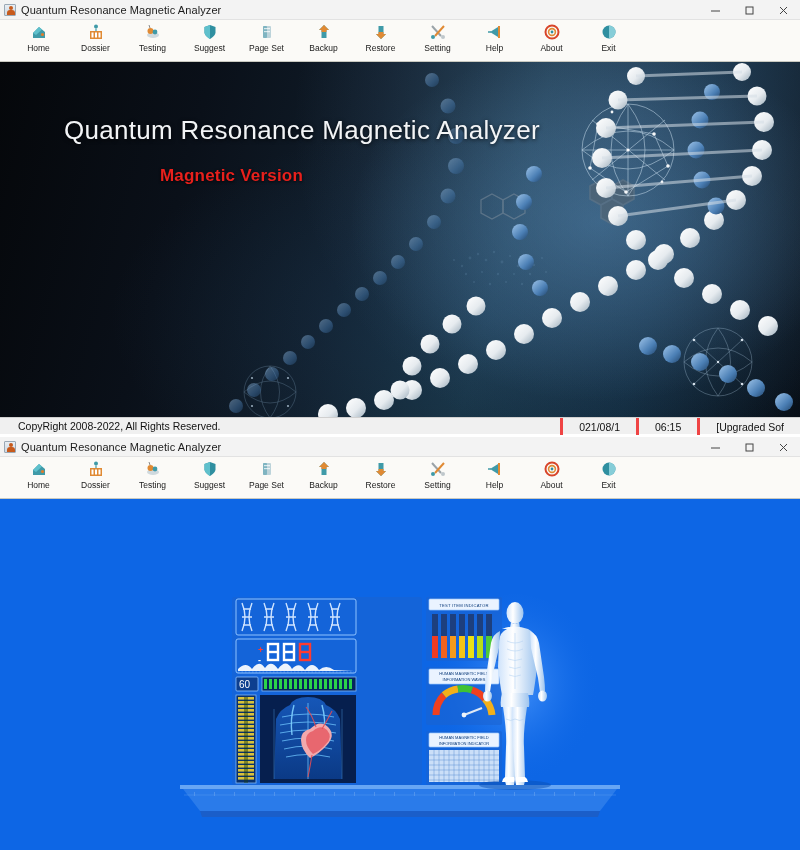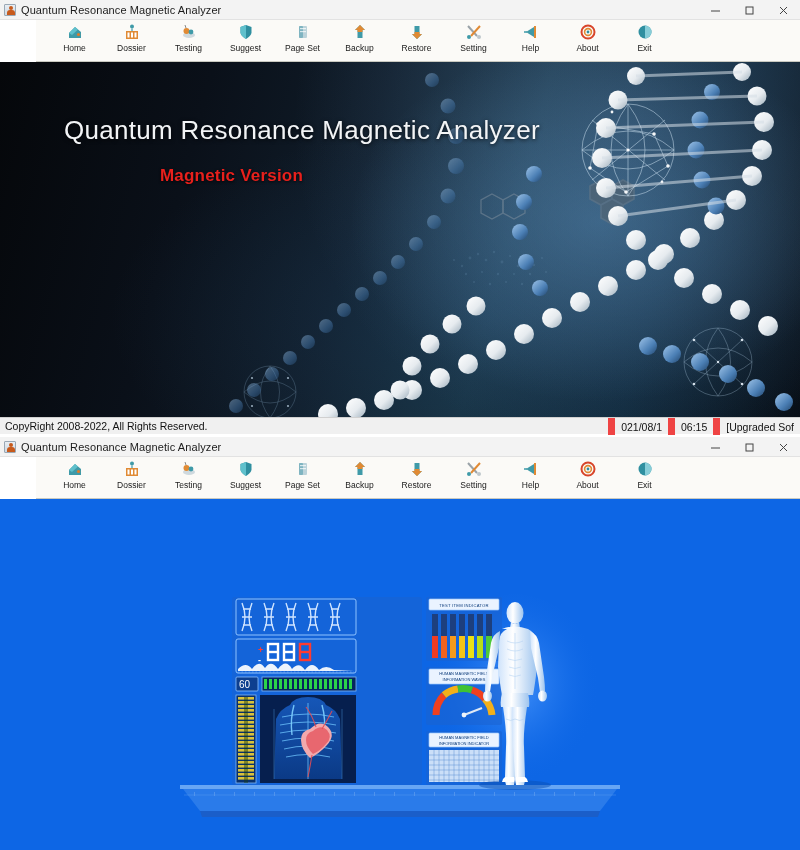--- a/index.html
+++ b/index.html
@@ -47,21 +47,20 @@
     color: #3c3c3c;
   }
   .win-btn svg { display: block; }
 
   
   .toolbar {
     height: 42px; background: #fbfaf7;
     border-bottom: 1px solid #c9c9c0;
     display: flex; align-items: flex-start;
     padding-left: 10px;
-    margin-left: 36px;
   }
   .tb-item {
     width: 57px; height: 42px;
     display: flex; flex-direction: column;
     align-items: center; justify-content: flex-start;
     padding-top: 3px; cursor: default;
   }
   .tb-icon { width: 18px; height: 18px; position: relative; }
   .tb-icon svg { display: block; width: 18px; height: 18px; }
   .tb-label {
@@ -96,25 +95,25 @@
   .banner-art { position: absolute; inset: 0; }
 
   
   .statusbar {
     height: 17px; background: #f0f0f0;
     border-top: 1px solid #d0d0d0;
     display: flex; align-items: center;
     font-size: 10.5px; color: #111;
     position: relative;
   }
-  .sb-left { padding-left: 5px; }
+  .sb-left { padding-left: 18px; }
   .sb-cells { position: absolute; right: 0; top: 0; height: 17px; display: flex; }
   .sb-cell {
     height: 17px; display: flex; align-items: center;
-    padding: 0 6px; border-left: 7px solid #ef4444;
+    padding: 0 16px; border-left: 3px solid #ef4444;
     font-size: 10.5px; color: #111; white-space: nowrap;
   }
 
   
   #window-test { top: 437px; height: 413px; }
   .content-blue {
     width: 800px; height: 351px; background: #0d66e5;
     position: relative; overflow: hidden;
   }
   .hero { position: absolute; left: 170px; top: 90px; width: 460px; height: 230px; }

